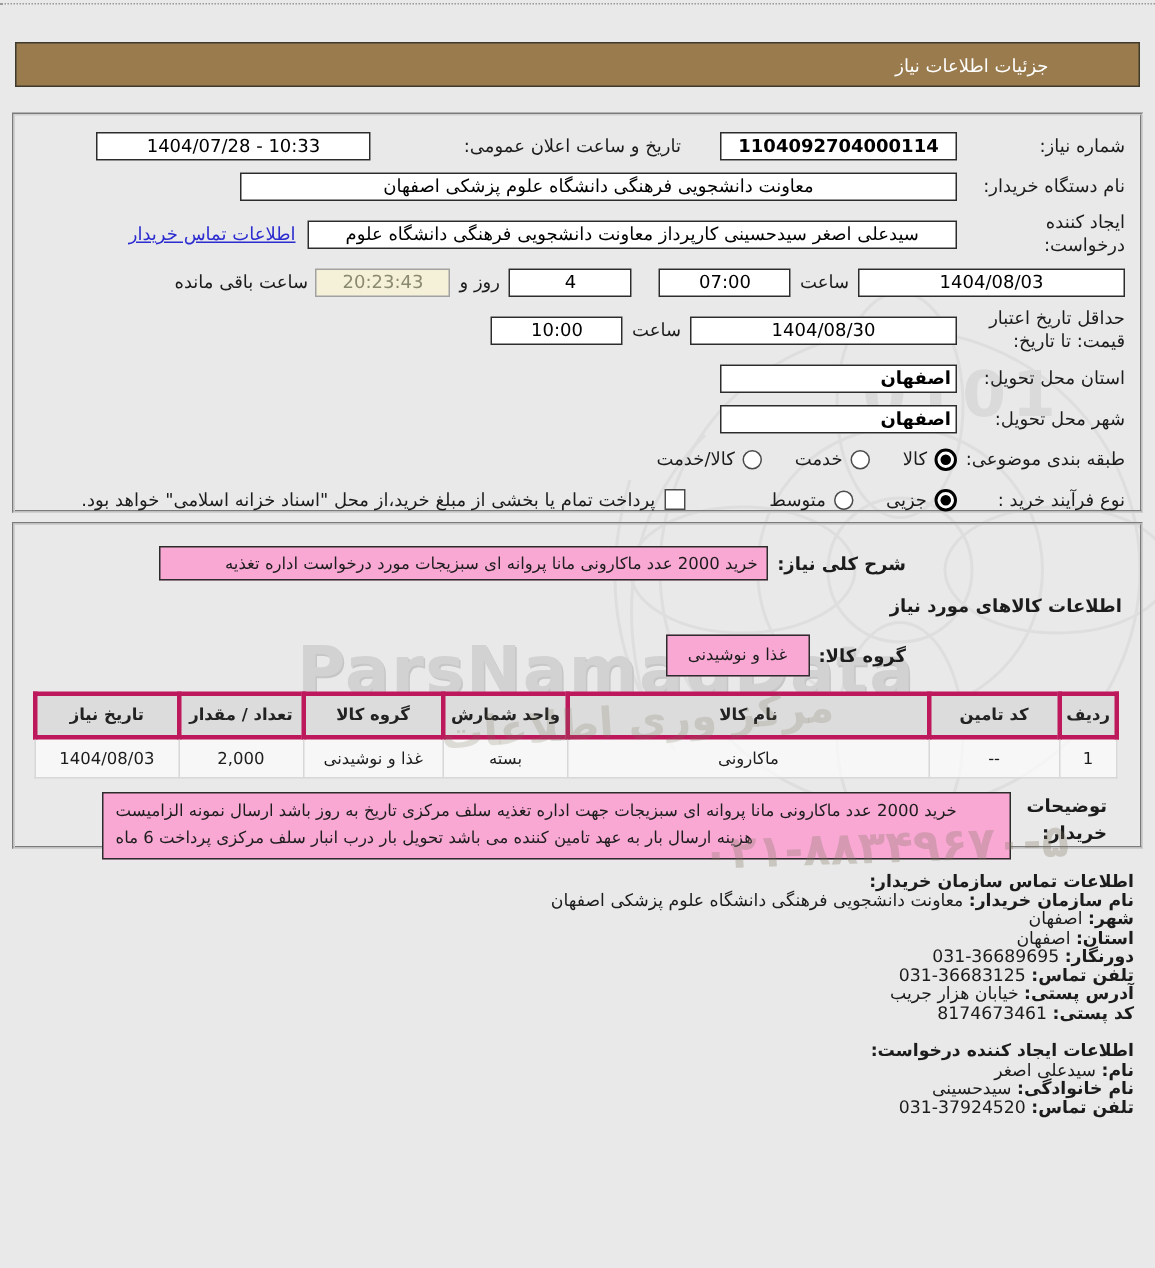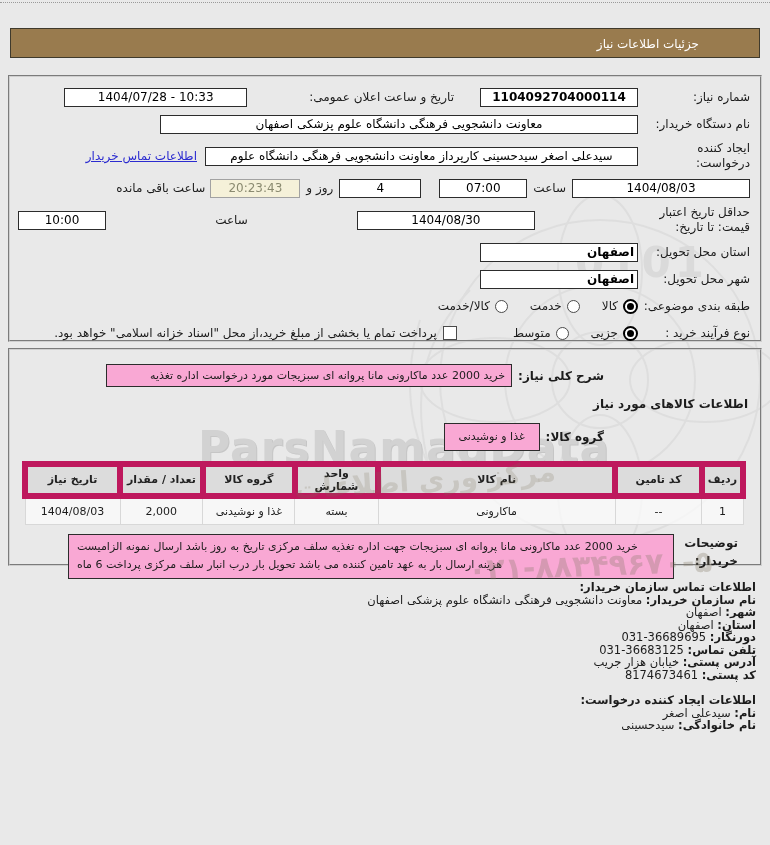--- a/index.html
+++ b/index.html
@@ -30,21 +30,21 @@
   .rd.on::after{content:"";position:absolute;top:2px;left:2px;right:2px;bottom:2px;background:#000;border-radius:50%;}
   .cb{width:12px;height:12px;border:1px solid #4a4a4a;background:#fff;display:inline-block;margin:0 34px 0 6px;flex:none;}
   .blbl{font-weight:bold;margin-left:6px;flex:none;}
   .vbox{background:#f9a8d4;border:1px solid #2c2c2c;font-size:11px;padding:3px 6px;line-height:1.4;}
   .desc-row{display:flex;align-items:center;margin:2px 146px 10px 0;}
   .desc-box{width:392px;text-align:right;}
   .goods-header{font-weight:bold;margin:0 2px 12px 0;}
   .group-row{display:flex;align-items:center;margin:0 146px 10px 0;}
   .group-box{width:86px;text-align:center;padding:5px 4px;}
   table.goods{width:724px;margin:0 auto;border-collapse:collapse;font-size:11px;direction:rtl;}
-  table.goods th{background:#dcdcdc;border:6px solid #be185d;font-weight:bold;height:26px;padding:0 3px;color:#222;}
+  table.goods th{background:#dcdcdc;border:3px solid #be185d;font-weight:bold;height:26px;padding:0 3px;color:#222;}
   table.goods td{background:rgba(252,252,252,0.72);border:1px solid #d8d8d8;height:23px;text-align:center;}
   .notes-row{display:flex;margin:9px 12px 0 0;}
   .notes-lbl{font-weight:bold;width:64px;line-height:1.55;flex:none;}
   .notes-box{width:588px;text-align:left;line-height:1.7;padding:3px 8px;}
   .contact{position:absolute;top:581px;right:14px;left:14px;line-height:12.5px;font-size:11.5px;z-index:2;}
   .chead{font-weight:bold;}
   .cline b{font-weight:bold;}
   .cgap{height:13px;}
   
   .wm{position:absolute;top:0;left:0;width:770px;height:845px;z-index:0;pointer-events:none;}
@@ -109,21 +109,21 @@
     <div class="row">
       <input class="tb w170 ltr" readonly="" value="1404/08/03" style="">
       <div class="lbl-inline" style="padding:0 6px;">ساعت</div>
       <input class="tb w80 ltr" readonly="" value="07:00" style="">
       <input class="tb w74 ltr small-gap" readonly="" value="4" style="">
       <div class="lbl-inline" style="padding:0 6px;">روز و</div>
       <span class="countdown">20:23:43</span>
       <div class="lbl-inline" style="padding:0 5px;">ساعت باقی مانده</div>
     </div>
 
-    <div class="row" style="min-height:30px;justify-content:space-between;">
+    <div class="row" style="min-height:30px;">
       <div class="lbl">
         <span>حداقل تاریخ اعتبار</span><br>
         <span>قیمت: تا تاریخ:</span>
       </div>
       <input class="tb w170 ltr" readonly="" value="1404/08/30" style="">
       <div class="lbl-inline" style="padding:0 6px;">ساعت</div>
       <input class="tb w80 ltr" readonly="" value="10:00" style="">
     </div>
 
     <div class="row">
@@ -228,19 +228,20 @@
     <div class="cline"><b>شهر:</b> <span>اصفهان</span></div>
     <div class="cline"><b>استان:</b> <span>اصفهان</span></div>
     <div class="cline"><b>دورنگار:</b> <span>36689695-031</span></div>
     <div class="cline"><b>تلفن تماس:</b> <span>36683125-031</span></div>
     <div class="cline"><b>آدرس پستی:</b> <span>خیابان هزار جریب</span></div>
     <div class="cline"><b>کد پستی:</b> <span>8174673461</span></div>
     <div class="cgap"></div>
     <div class="chead">اطلاعات ایجاد کننده درخواست:</div>
     <div class="cline"><b>نام:</b> <span>سیدعلی اصغر</span></div>
     <div class="cline"><b>نام خانوادگی:</b> <span>سیدحسینی</span></div>
+    <div class="cline"><b>تلفن تماس:</b> <span>37924520-031</span></div>
   </div>
 
   <div class="wm-front">
     <div class="wm-center-text">مرکز وری اطلاعات</div>
     <div class="wm-phone">۰۲۱-۸۸۳۴۹۶۷۰-۵</div>
   </div>
 </div>
 
 </body></html>

